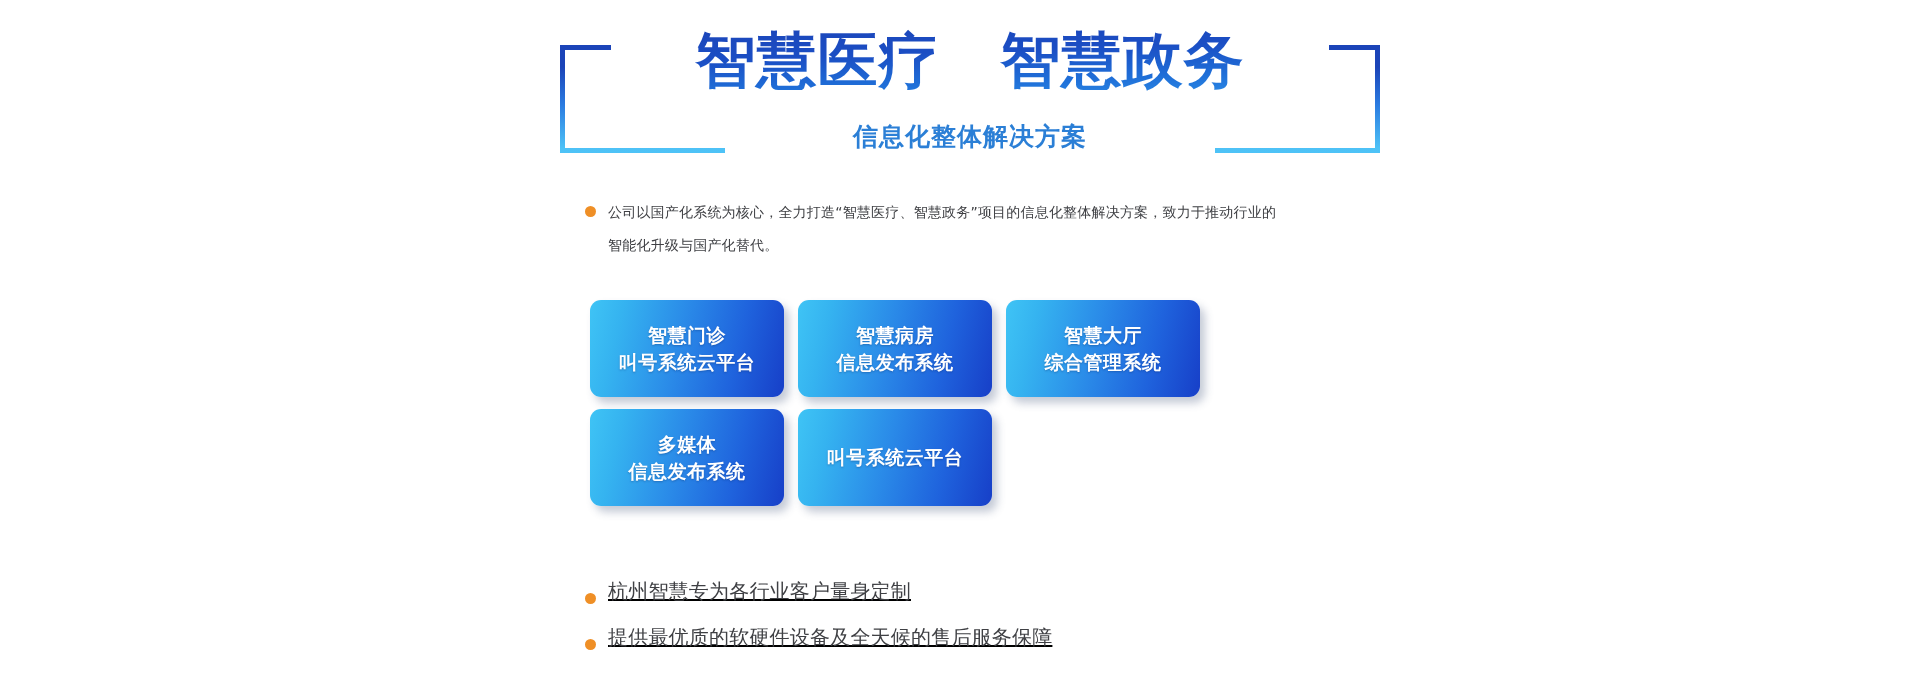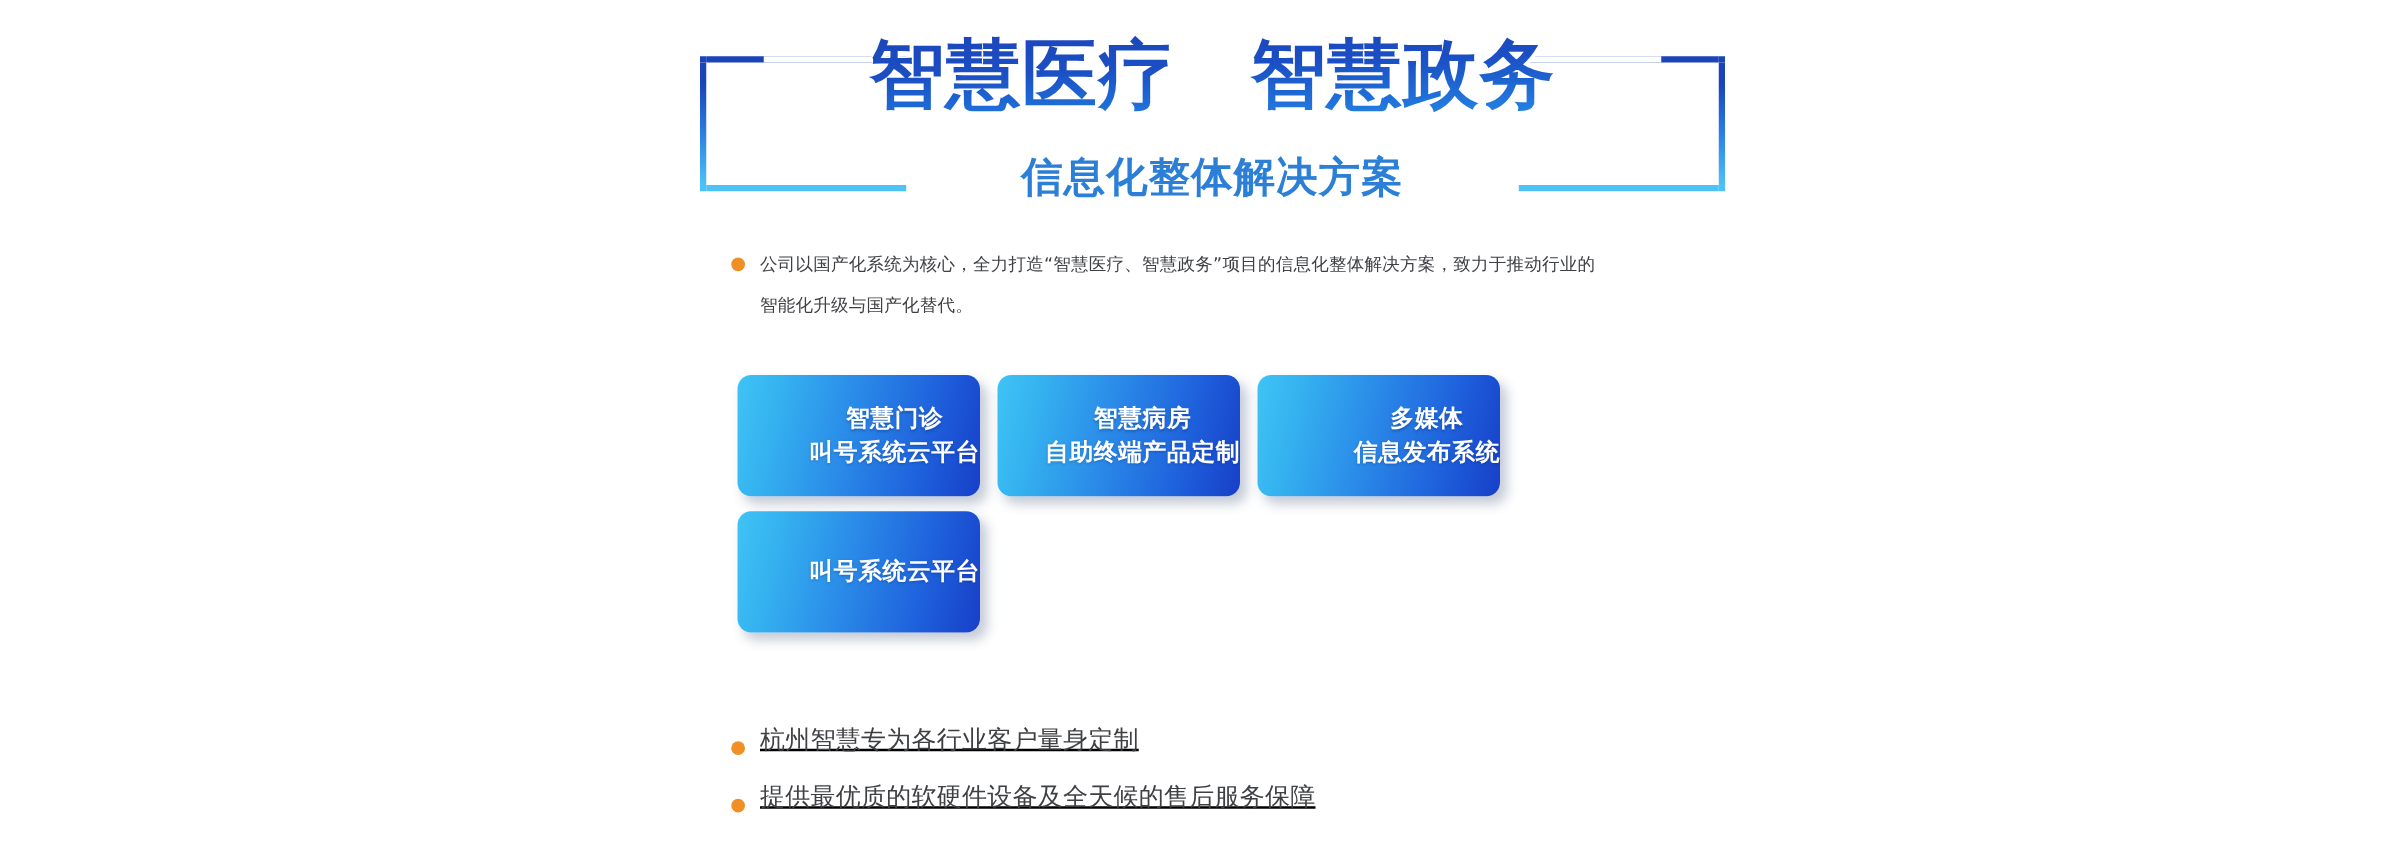--- a/index.html
+++ b/index.html
@@ -122,21 +122,21 @@
     gap: 18px;
   }
   .subtitle-rule {
     width: 118px;
     height: 5px;
     background: #ffffff;
     flex: 0 0 auto;
   }
   .subtitle {
     font-family: "DejaVu Sans", "Liberation Sans", sans-serif;
-    font-size: 33px;
+    font-size: 25px;
     font-weight: 700;
     color: #2b7fd6;
     letter-spacing: 1px;
     white-space: nowrap;
     background: #ffffff;
     padding: 0 6px;
   }
 
   
   .intro {
@@ -177,21 +177,21 @@
     column-gap: 14px;
     row-gap: 12px;
   }
   .card {
     position: relative;
     border-radius: 11px;
     background: linear-gradient(103deg, #3fc4f5 0%, #35b3f0 16%, #2a8ae8 46%, #1f63dd 74%, #173fc8 100%);
     box-shadow: 5px 6px 9px rgba(60, 80, 120, 0.30);
     display: flex;
     align-items: center;
-    justify-content: flex-end;
+    justify-content: center;
     text-align: center;
     cursor: pointer;
   }
   .card-label {
     font-family: "DejaVu Sans", "Liberation Sans", sans-serif;
     color: #ffffff;
     font-size: 19px;
     font-weight: 700;
     line-height: 27px;
     letter-spacing: 0.5px;
@@ -248,21 +248,25 @@
     <span class="intro-text">公司以国产化系统为核心，全力打造“智慧医疗、智慧政务”项目的信息化整体解决方案，致力于推动行业的智能化升级与国产化替代。</span>
   </div>
 
   <div class="cards">
     <div class="card">
       <span class="card-label">智慧门诊
 叫号系统云平台</span>
     </div>
     <div class="card">
       <span class="card-label">智慧病房
-自助终端产品定制</span>
+信息发布系统</span>
+    </div>
+    <div class="card">
+      <span class="card-label">智慧大厅
+综合管理系统</span>
     </div>
     <div class="card">
       <span class="card-label">多媒体
 信息发布系统</span>
     </div>
     <div class="card">
       <span class="card-label">叫号系统云平台</span>
     </div>
   </div>
 

